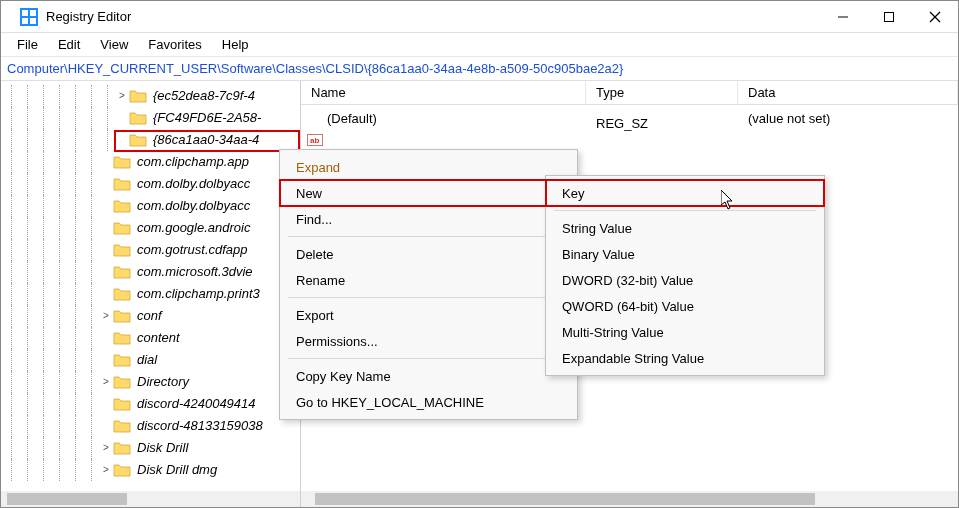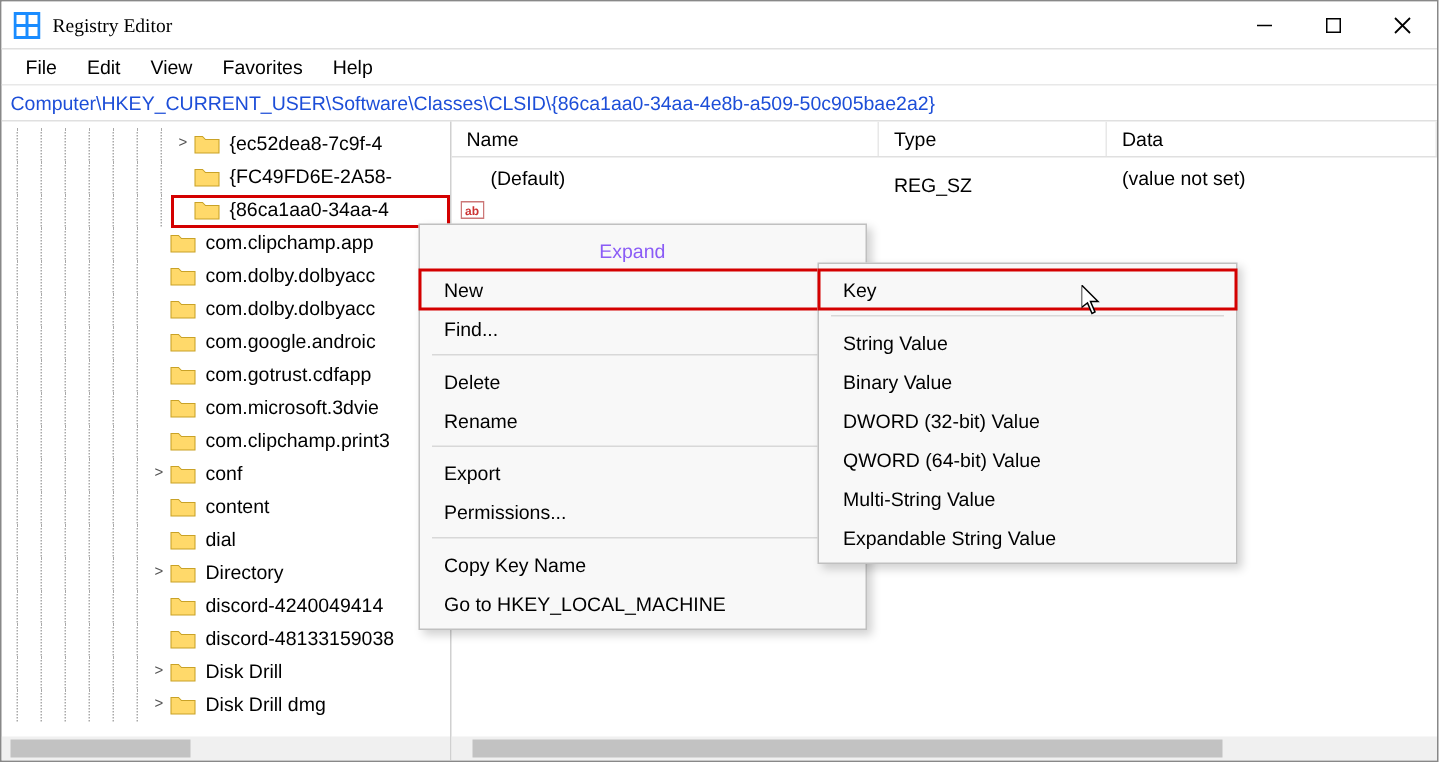--- a/index.html
+++ b/index.html
@@ -12,24 +12,23 @@
     height: 508px;
     overflow: hidden;
     position: relative;
     border: 1px solid #888;
   }
   
   .titlebar {
     height: 32px;
     display: flex;
     align-items: center;
-    padding-left: 8px;
+    padding-left: 19px;
     background: #fff;
     border-bottom: 1px solid #e0e0e0;
-    font-family: Liberation Serif, serif;
   }
   .titlebar .app-icon {
     width: 18px; height: 18px;
     margin-right: 8px;
     display: inline-flex;
   }
   .titlebar .title { font-size: 13px; }
   .win-controls {
     margin-left: auto;
     display: flex;
@@ -118,20 +117,21 @@
     font-size: 10px;
     display: inline-block;
   }
   .folder-icon {
     width: 18px; height: 14px;
     margin-right: 4px;
     display: inline-flex;
   }
   .tree-label {
     padding: 1px 2px;
+    font-style: italic;
   }
   .tree-row.selected .tree-label {
   }
   .red-box {
     border: 2px solid #d40000;
     position: absolute;
     pointer-events: none;
   }
   
   .list-header {
@@ -179,21 +179,21 @@
     padding: 4px 0;
     z-index: 100;
   }
   .cm-item {
     height: 26px;
     padding: 0 30px 0 16px;
     display: flex;
     align-items: center;
     position: relative;
   }
-  .cm-item.disabled { color: #8b5cf6; justify-content: center; }
+  .cm-item.disabled { color: #a16207; }
   .cm-sep {
     height: 1px;
     background: #d8d8d8;
     margin: 4px 8px;
   }
   .cm-arrow {
     position: absolute;
     right: 10px;
     font-size: 10px;
     color: #333;

